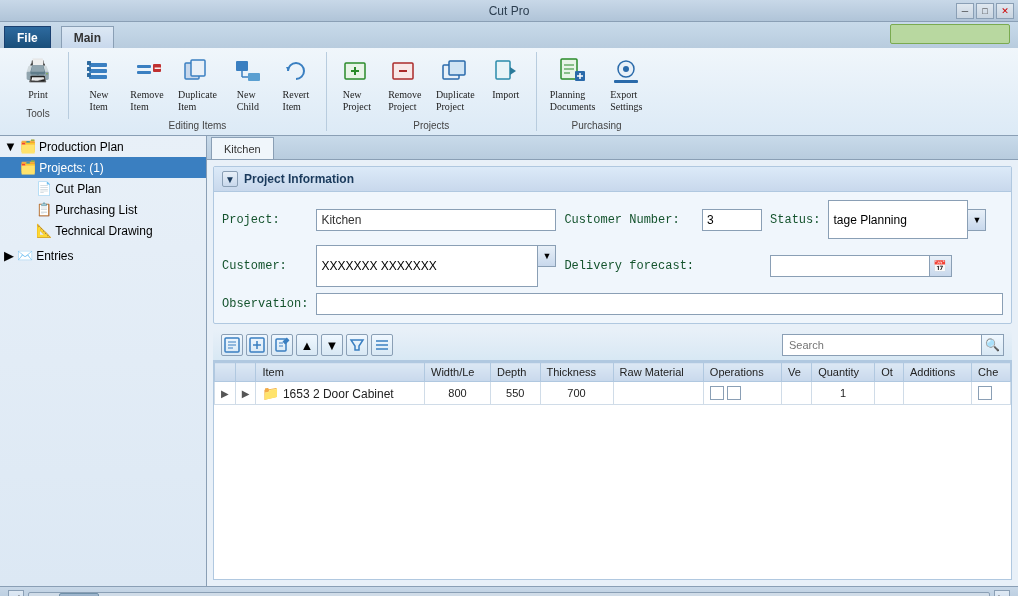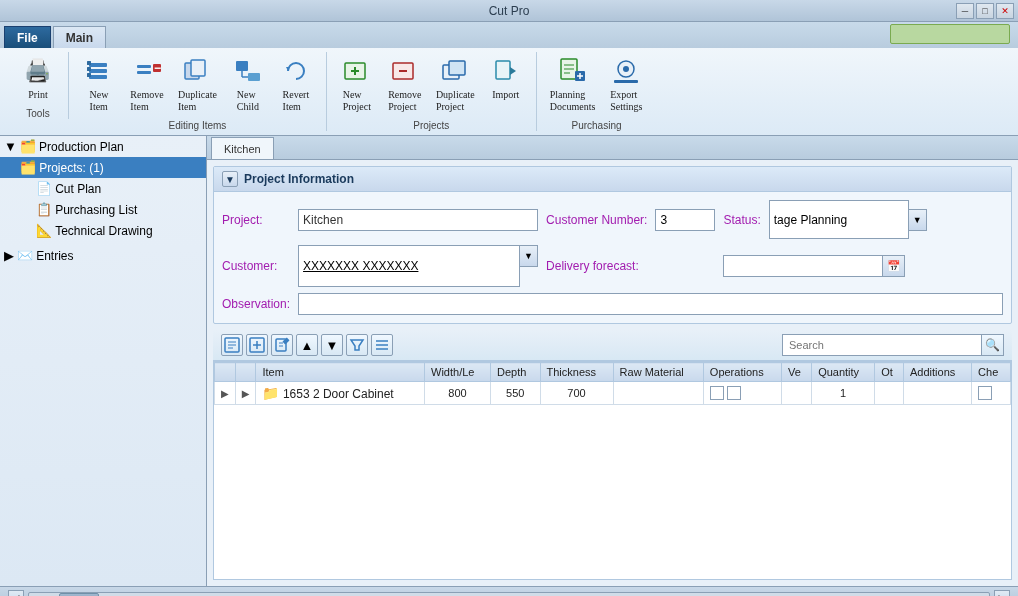--- a/index.html
+++ b/index.html
@@ -41,21 +41,21 @@
       padding: 8px 12px;
       background: linear-gradient(to bottom, #2d6a9f, #1a4f7a);
       color: white;
       border: 1px solid #1a4070;
       border-bottom: none;
       cursor: pointer;
       font-size: 12px;
       font-weight: bold;
       height: 22px;
       display: flex; align-items: center;
-      margin-right: 2px;
+      margin-right: 10px;
     }
     .ribbon-tab.inactive {
       background: linear-gradient(to bottom, #dce8f4, #c8d8ec);
       color: #333;
       border-color: #8a9fb5;
     }
     .ribbon-content {
       display: flex;
       padding: 4px 8px;
       background: linear-gradient(to bottom, #f0f6fb, #dceaf6);
@@ -208,21 +208,21 @@
       cursor: pointer;
       font-size: 10px;
     }
     .project-form {
       padding: 8px;
       display: grid;
       grid-template-columns: auto 1fr auto auto auto 1fr;
       gap: 6px 8px;
       align-items: center;
     }
-    .form-label { color: #a21caf; font-size: 12px; white-space: nowrap; }
+    .form-label { color: #14532d; font-size: 12px; white-space: nowrap; font-family: Liberation Mono, monospace; }
     .form-input {
       border: 1px solid #8a9fb5;
       background: white;
       padding: 2px 4px;
       height: 22px;
       font-size: 12px;
       color: #333;
     }
     .form-input-with-btn {
       display: flex;
@@ -638,21 +638,21 @@
         <span class="form-label">Customer Number:</span>
         <input class="small-input" type="text" value="3" style="">
         <span class="form-label">Status:</span>
         <div class="status-container">
           <input class="status-select" type="text" value="tage Planning" style="">
           <div class="status-dropdown-btn">▼</div>
         </div>
 
         <span class="form-label">Customer:</span>
         <div class="form-input-with-btn">
-          <input type="text" value="XXXXXXX XXXXXXX" style="width: 220px; border: 1px solid rgb(138, 159, 181); height: 28px; padding: 20px 4px; font-size: 12px; text-decoration: underline;">
+          <input type="text" value="XXXXXXX XXXXXXX" style="width: 220px; border: 1px solid rgb(138, 159, 181); height: 28px; padding: 20px 4px; font-size: 12px;">
           <div class="dropdown-btn">▼</div>
         </div>
         <span class="form-label">Delivery forecast:</span>
         <div></div>
         <div class="date-input-container" style="grid-column: span 2;">
           <input type="text" value="" style="width: 160px; border: 1px solid rgb(138, 159, 181); height: 22px; padding: 2px 4px; font-size: 12px;">
           <div class="date-btn">📅</div>
         </div>
 
         <span class="form-label">Observation:</span>

